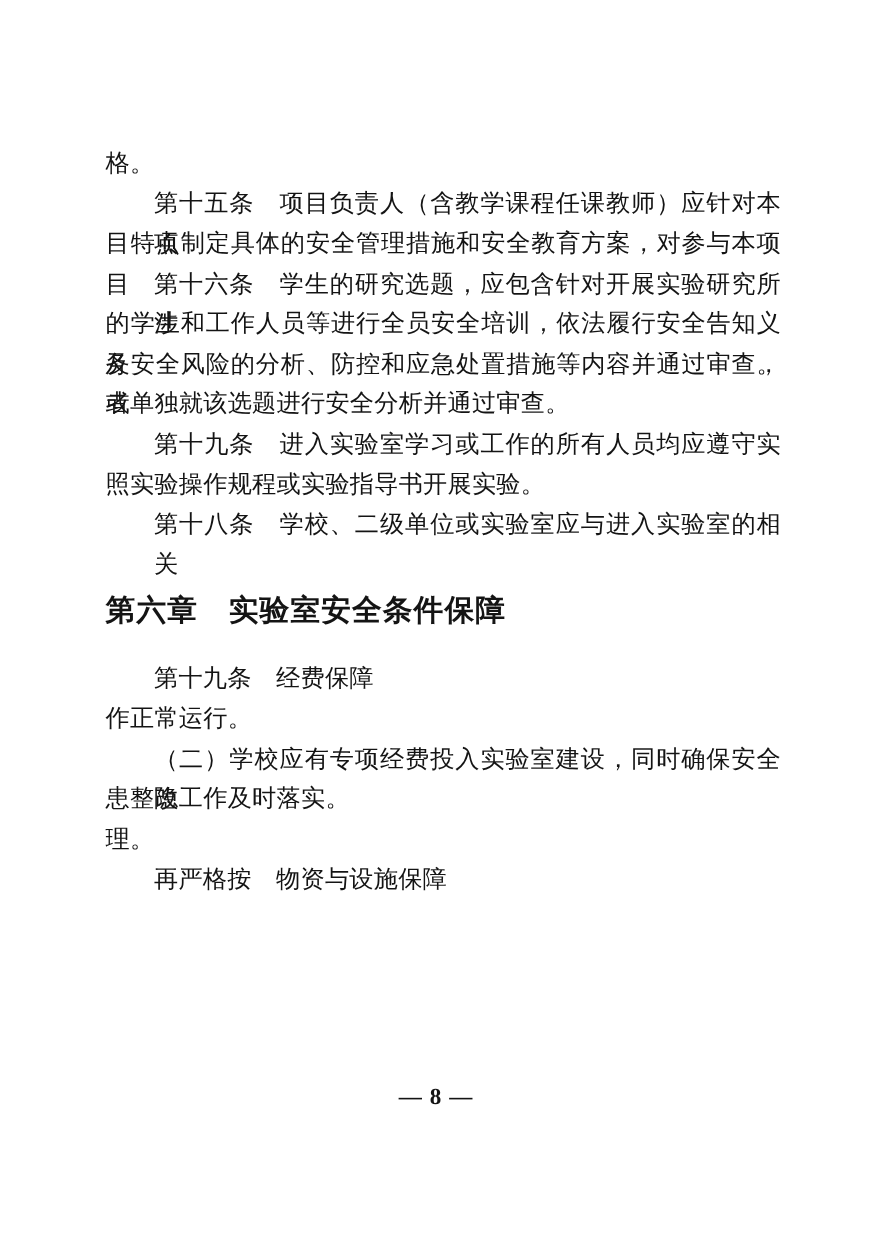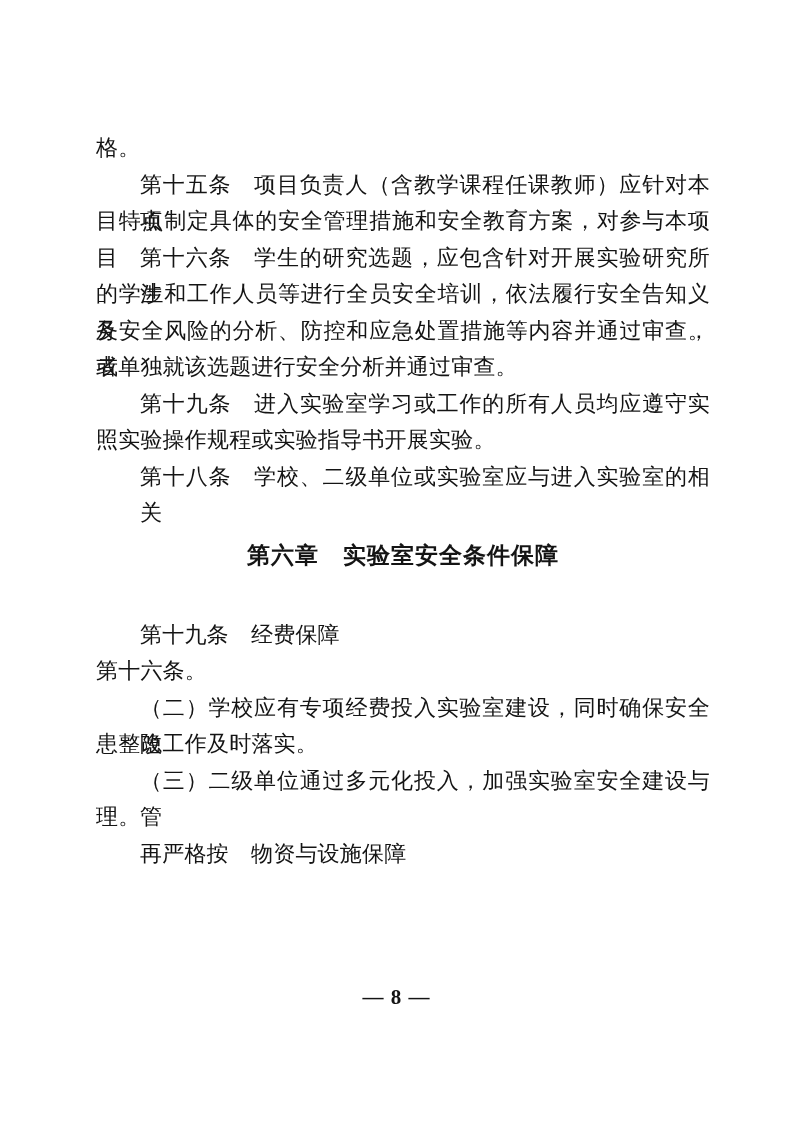--- a/index.html
+++ b/index.html
@@ -34,26 +34,26 @@
     text-align: justify;
     text-align-last: justify;
     text-justify: inter-character;
   }
   .line.indent {
     padding-left: 44px;
   }
   .chapter {
     font-family: "Liberation Sans", "DejaVu Sans", sans-serif;
     font-weight: bold;
-    font-size: 23px;
+    font-size: 27px;
     line-height: 36.5px;
     height: 36.5px;
     padding-top: 42px;
-    margin-bottom: 43px;
-    text-align: center;
+    margin-bottom: 25px;
+    text-align: left;
     letter-spacing: 1px;
   }
   .footer {
     position: absolute;
     top: 982px;
     left: 0;
     width: 793px;
     text-align: center;
     font-size: 21px;
     font-weight: bold;
@@ -70,21 +70,20 @@
     <div class="line fill">目特点制定具体的安全管理措施和安全教育方案，对参与本项目</div>
     <div class="line fill indent">第十六条　学生的研究选题，应包含针对开展实验研究所涉</div>
     <div class="line fill">的学生和工作人员等进行全员安全培训，依法履行安全告知义务。</div>
     <div class="line fill">及安全风险的分析、防控和应急处置措施等内容并通过审查，或</div>
     <div class="line">者单独就该选题进行安全分析并通过审查。</div>
     <div class="line fill indent">第十九条　进入实验室学习或工作的所有人员均应遵守实</div>
     <div class="line">照实验操作规程或实验指导书开展实验。</div>
     <div class="line fill indent">第十八条　学校、二级单位或实验室应与进入实验室的相关</div>
     <div class="chapter">第六章　实验室安全条件保障</div>
     <div class="line indent">第十九条　经费保障</div>
-    <div class="line">第十六条。</div>
+    <div class="line">作正常运行。</div>
     <div class="line fill indent">（二）学校应有专项经费投入实验室建设，同时确保安全隐</div>
     <div class="line">患整改工作及时落实。</div>
-    <div class="line fill indent">（三）二级单位通过多元化投入，加强实验室安全建设与管</div>
     <div class="line">理。</div>
     <div class="line indent">再严格按　物资与设施保障</div>
   </div>
 
 <div class="footer">— 8 —</div>
 
 </body></html>

